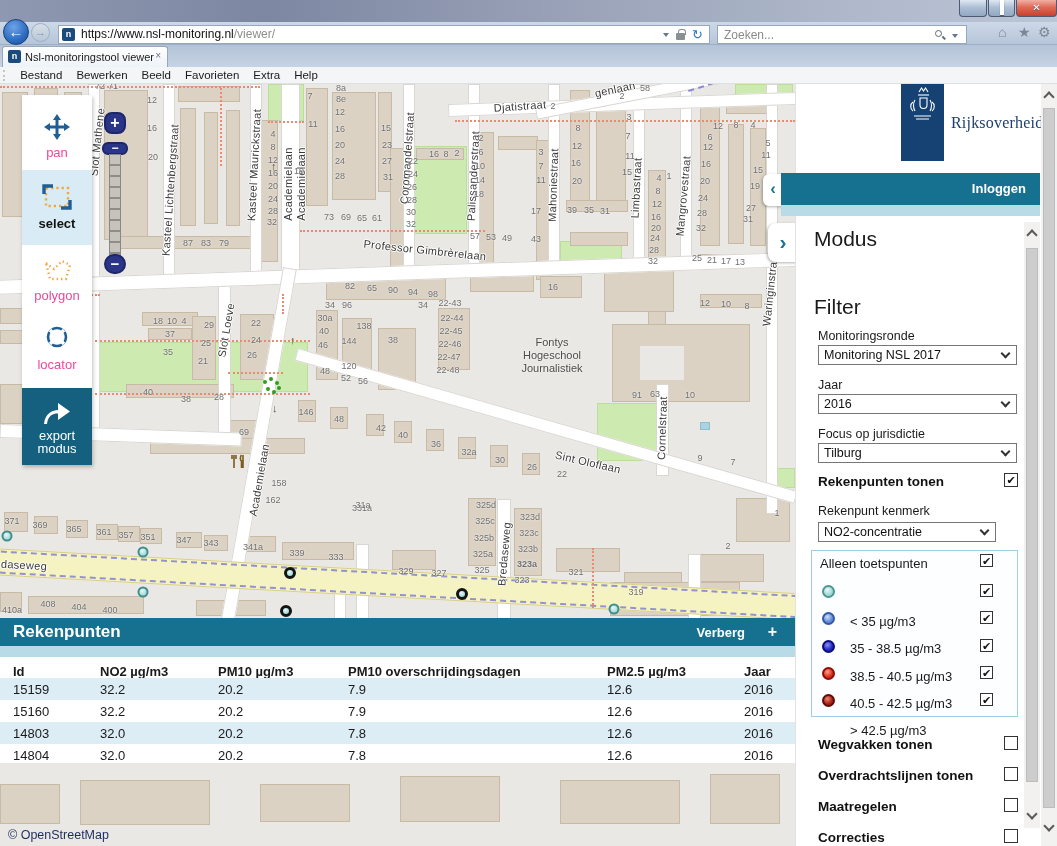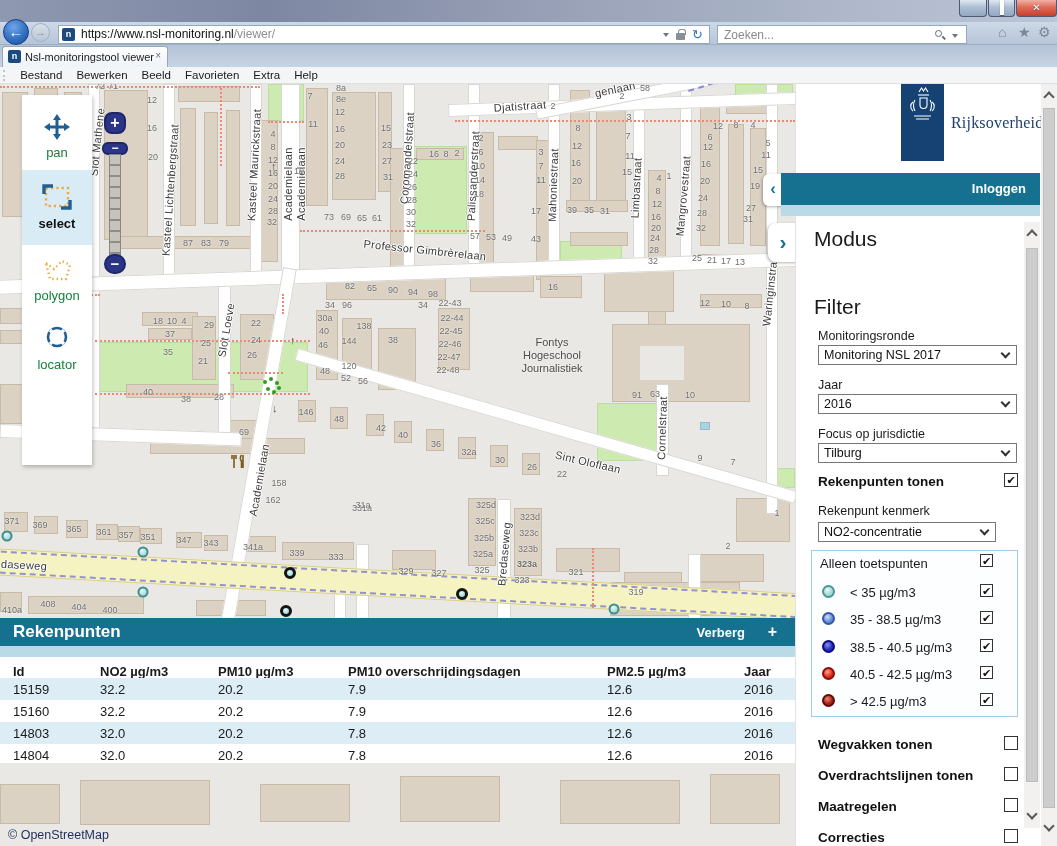--- a/index.html
+++ b/index.html
@@ -77,21 +77,21 @@
   .gdot{position:absolute;width:4px;height:4px;border-radius:50%;background:#2f9e1f;}
   .ow{position:absolute;font-size:11px;color:#555;}
   .water{position:absolute;background:#aad3df;border:1px solid #90bece;}
   .fontys{position:absolute;font-size:11px;color:#4c4c4c;text-align:center;line-height:13px;
     text-shadow:0 0 3px #fff;}
   .attr{position:absolute;left:8px;top:744px;font-size:12.5px;color:#1c2d5e;}
 
   
   .toolpanel{position:absolute;left:22px;top:11px;width:70px;height:370px;background:#fff;
     box-shadow:1px 2px 4px rgba(0,0,0,.25);}
-  .tool-label{position:absolute;width:70px;text-align:center;font-size:13px;color:#15803d;}
+  .tool-label{position:absolute;width:70px;text-align:center;font-size:13px;color:#ec4899;}
   .tool-label.bold{font-weight:bold;color:#111;}
   .selbg{position:absolute;left:0;top:75px;width:70px;height:75px;background:#d9ecf5;}
   .exportbg{position:absolute;left:0;top:293px;width:70px;height:77px;background:#15607e;}
   .exportbg .tool-label{color:#fff;}
   .ticon{position:absolute;left:18px;width:34px;height:30px;}
   
   .zbtn{position:absolute;background:#2a3587;border:2px solid #1d2668;color:#fff;text-align:center;}
   .zplus{left:104px;top:28px;width:22px;height:22px;border-radius:8px;font-size:16px;line-height:18px;font-weight:bold;}
   .zhandle{left:102px;top:58px;width:26px;height:13px;border-radius:6px;font-size:12px;line-height:9px;font-weight:bold;}
   .zminus{left:104px;top:170px;width:22px;height:20px;border-radius:10px;font-size:15px;line-height:15px;font-weight:bold;}
@@ -129,21 +129,21 @@
   .pbold{position:absolute;font-size:13.5px;font-weight:bold;color:#111;}
   .sel{position:absolute;height:20px;background:#fff;border:1px solid #767676;font-size:12.5px;
     color:#111;line-height:18px;padding-left:5px;}
   .sel .chev{position:absolute;right:7px;top:4px;width:7px;height:7px;border-right:2px solid #333;
     border-bottom:2px solid #333;transform:rotate(45deg);}
   .cb{position:absolute;width:14px;height:14px;background:#fff;border:1.5px solid #333;
     font-size:11px;line-height:12px;text-align:center;color:#111;}
   .legendbox{position:absolute;left:811px;top:550px;width:207px;height:167px;background:#fdfeff;
     border:1px solid #9ccee4;}
   .lgc{position:absolute;width:13px;height:13px;border-radius:50%;}
-  .lglabel{position:absolute;font-size:13px;color:#1a1a1a;}
+  .lglabel{position:absolute;font-size:13px;color:#1a1a1a;margin-top:29px;}
 
   
   .sbtrack{position:absolute;background:#f2f1f0;}
   .sbthumb{position:absolute;background:#cdcdcd;border:1px solid #bdbdbd;}
   .chevu,.chevd{position:absolute;width:8px;height:8px;border-left:2px solid #5a5a5a;border-bottom:2px solid #5a5a5a;}
   .chevu{transform:rotate(135deg);}
   .chevd{transform:rotate(-45deg);}
 </style>
 </head>
 <body>
@@ -556,20 +556,27 @@
         </svg></div>
       <div class="mk teal" style="left: 7px; top: 452px; transform: translate(-50%, -50%);"></div>
       <div class="mk teal" style="left: 143px; top: 468px; transform: translate(-50%, -50%);"></div>
       <div class="mk teal" style="left: 143px; top: 508px; transform: translate(-50%, -50%);"></div>
       <div class="mk teal" style="left: 614px; top: 525px; transform: translate(-50%, -50%);"></div>
       <div class="mk black" style="left: 290px; top: 489px; transform: translate(-50%, -50%);"></div>
       <div class="mk black" style="left: 286px; top: 527px; transform: translate(-50%, -50%);"></div>
       <div class="mk black" style="left: 462px; top: 510px; transform: translate(-50%, -50%);"></div>
       <div class="toolpanel">
  <div class="selbg"></div>
+ <div class="exportbg">
+   <svg class="ticon" style="top:10px;" viewBox="0 0 34 26">
+     <path d="M4 24 C5 13 13 10 18 10 L18 3 L30 11.5 L18 20 L18 13.5 C12 13.5 8 16 7 24 Z" fill="#fff"></path>
+          </svg>
+   <div class="tool-label" style="top:40px;">export</div>
+   <div class="tool-label" style="top:53px;">modus</div>
+ </div>
  <svg class="ticon" style="top:17px;" viewBox="0 0 34 30">
    <path d="M17 2 L21 8 H18.5 V13.5 H24 V11 L30 15 L24 19 V16.5 H18.5 V22 H21 L17 28 L13 22 H15.5 V16.5 H10 V19 L4 15 L10 11 V13.5 H15.5 V8 H13 Z" fill="#1f5f93"></path>
         </svg>
  <div class="tool-label" style="top:50px;">pan</div>
  <svg class="ticon" style="top:87px;" viewBox="0 0 34 30">
    <rect x="6" y="6" width="22" height="18" fill="none" stroke="#f0a73c" stroke-width="2.4" stroke-dasharray="2.2 3"></rect>
    <path d="M4 12 V4 H13" fill="none" stroke="#1f5f93" stroke-width="3.4"></path>
    <path d="M30 18 V26 H21" fill="none" stroke="#1f5f93" stroke-width="3.4"></path>
         </svg>
  <div class="tool-label bold" style="top:121px;">select</div>

